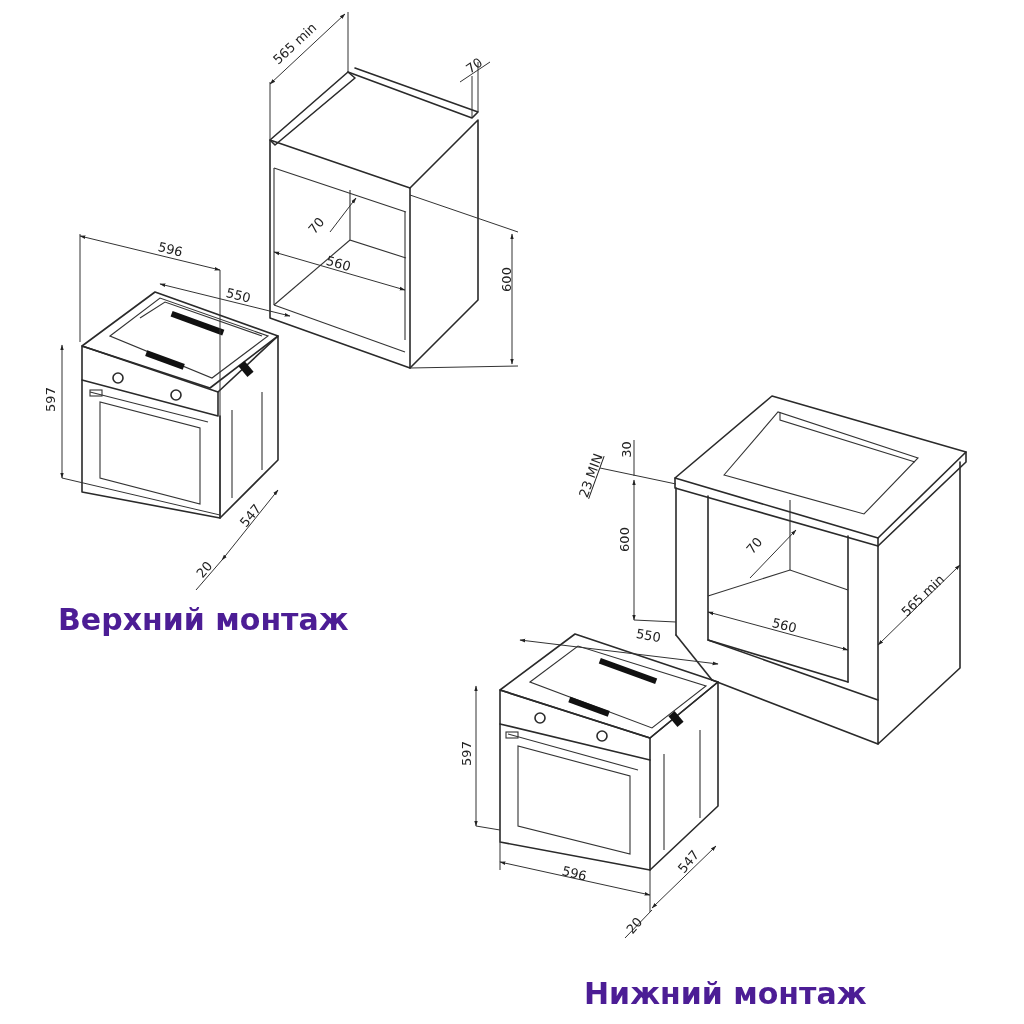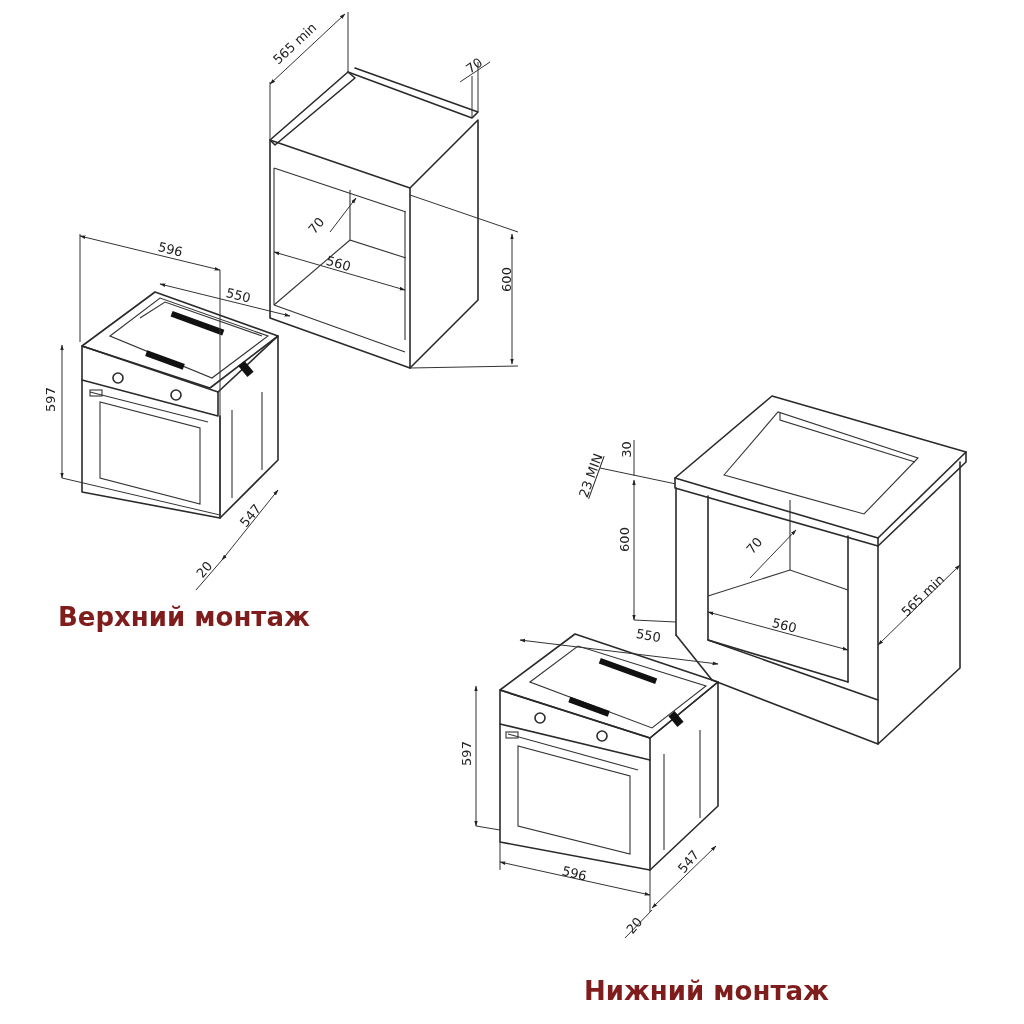--- a/index.html
+++ b/index.html
@@ -3,21 +3,21 @@
 <meta charset="utf-8">
 <style>
   html, body { margin:0; padding:0; background:#ffffff; }
   #canvas { position:relative; width:1024px; height:1024px; background:#ffffff; overflow:hidden; }
   svg { position:absolute; left:0; top:0; }
   .ln { stroke:#2a2a2a; stroke-width:1.6; fill:none; stroke-linejoin:round; stroke-linecap:round; }
   .thin { stroke:#333; stroke-width:1.1; fill:none; }
   .dim { stroke:#333; stroke-width:1; fill:none; }
   .fillw { fill:#ffffff; }
   .blk { fill:#111; stroke:none; }
-  .caption { position:absolute; font-family:"DejaVu Sans", sans-serif; font-weight:bold; font-size:26px; color:#7f1d1d; white-space:nowrap; }
+  .caption { position:absolute; font-family:"DejaVu Sans", sans-serif; font-weight:bold; font-size:30px; color:#4c1d95; white-space:nowrap; }
 </style>
 </head>
 <body>
 
 <div id="canvas">
 <svg width="1024" height="1024" viewBox="0 0 1024 1024">
   <defs>
     <marker id="arr" viewBox="0 0 10 10" refX="9" refY="5" markerWidth="6" markerHeight="6" orient="auto-start-reverse">
       <path d="M0,2 L10,5 L0,8 z" fill="#222"></path>
     </marker>

